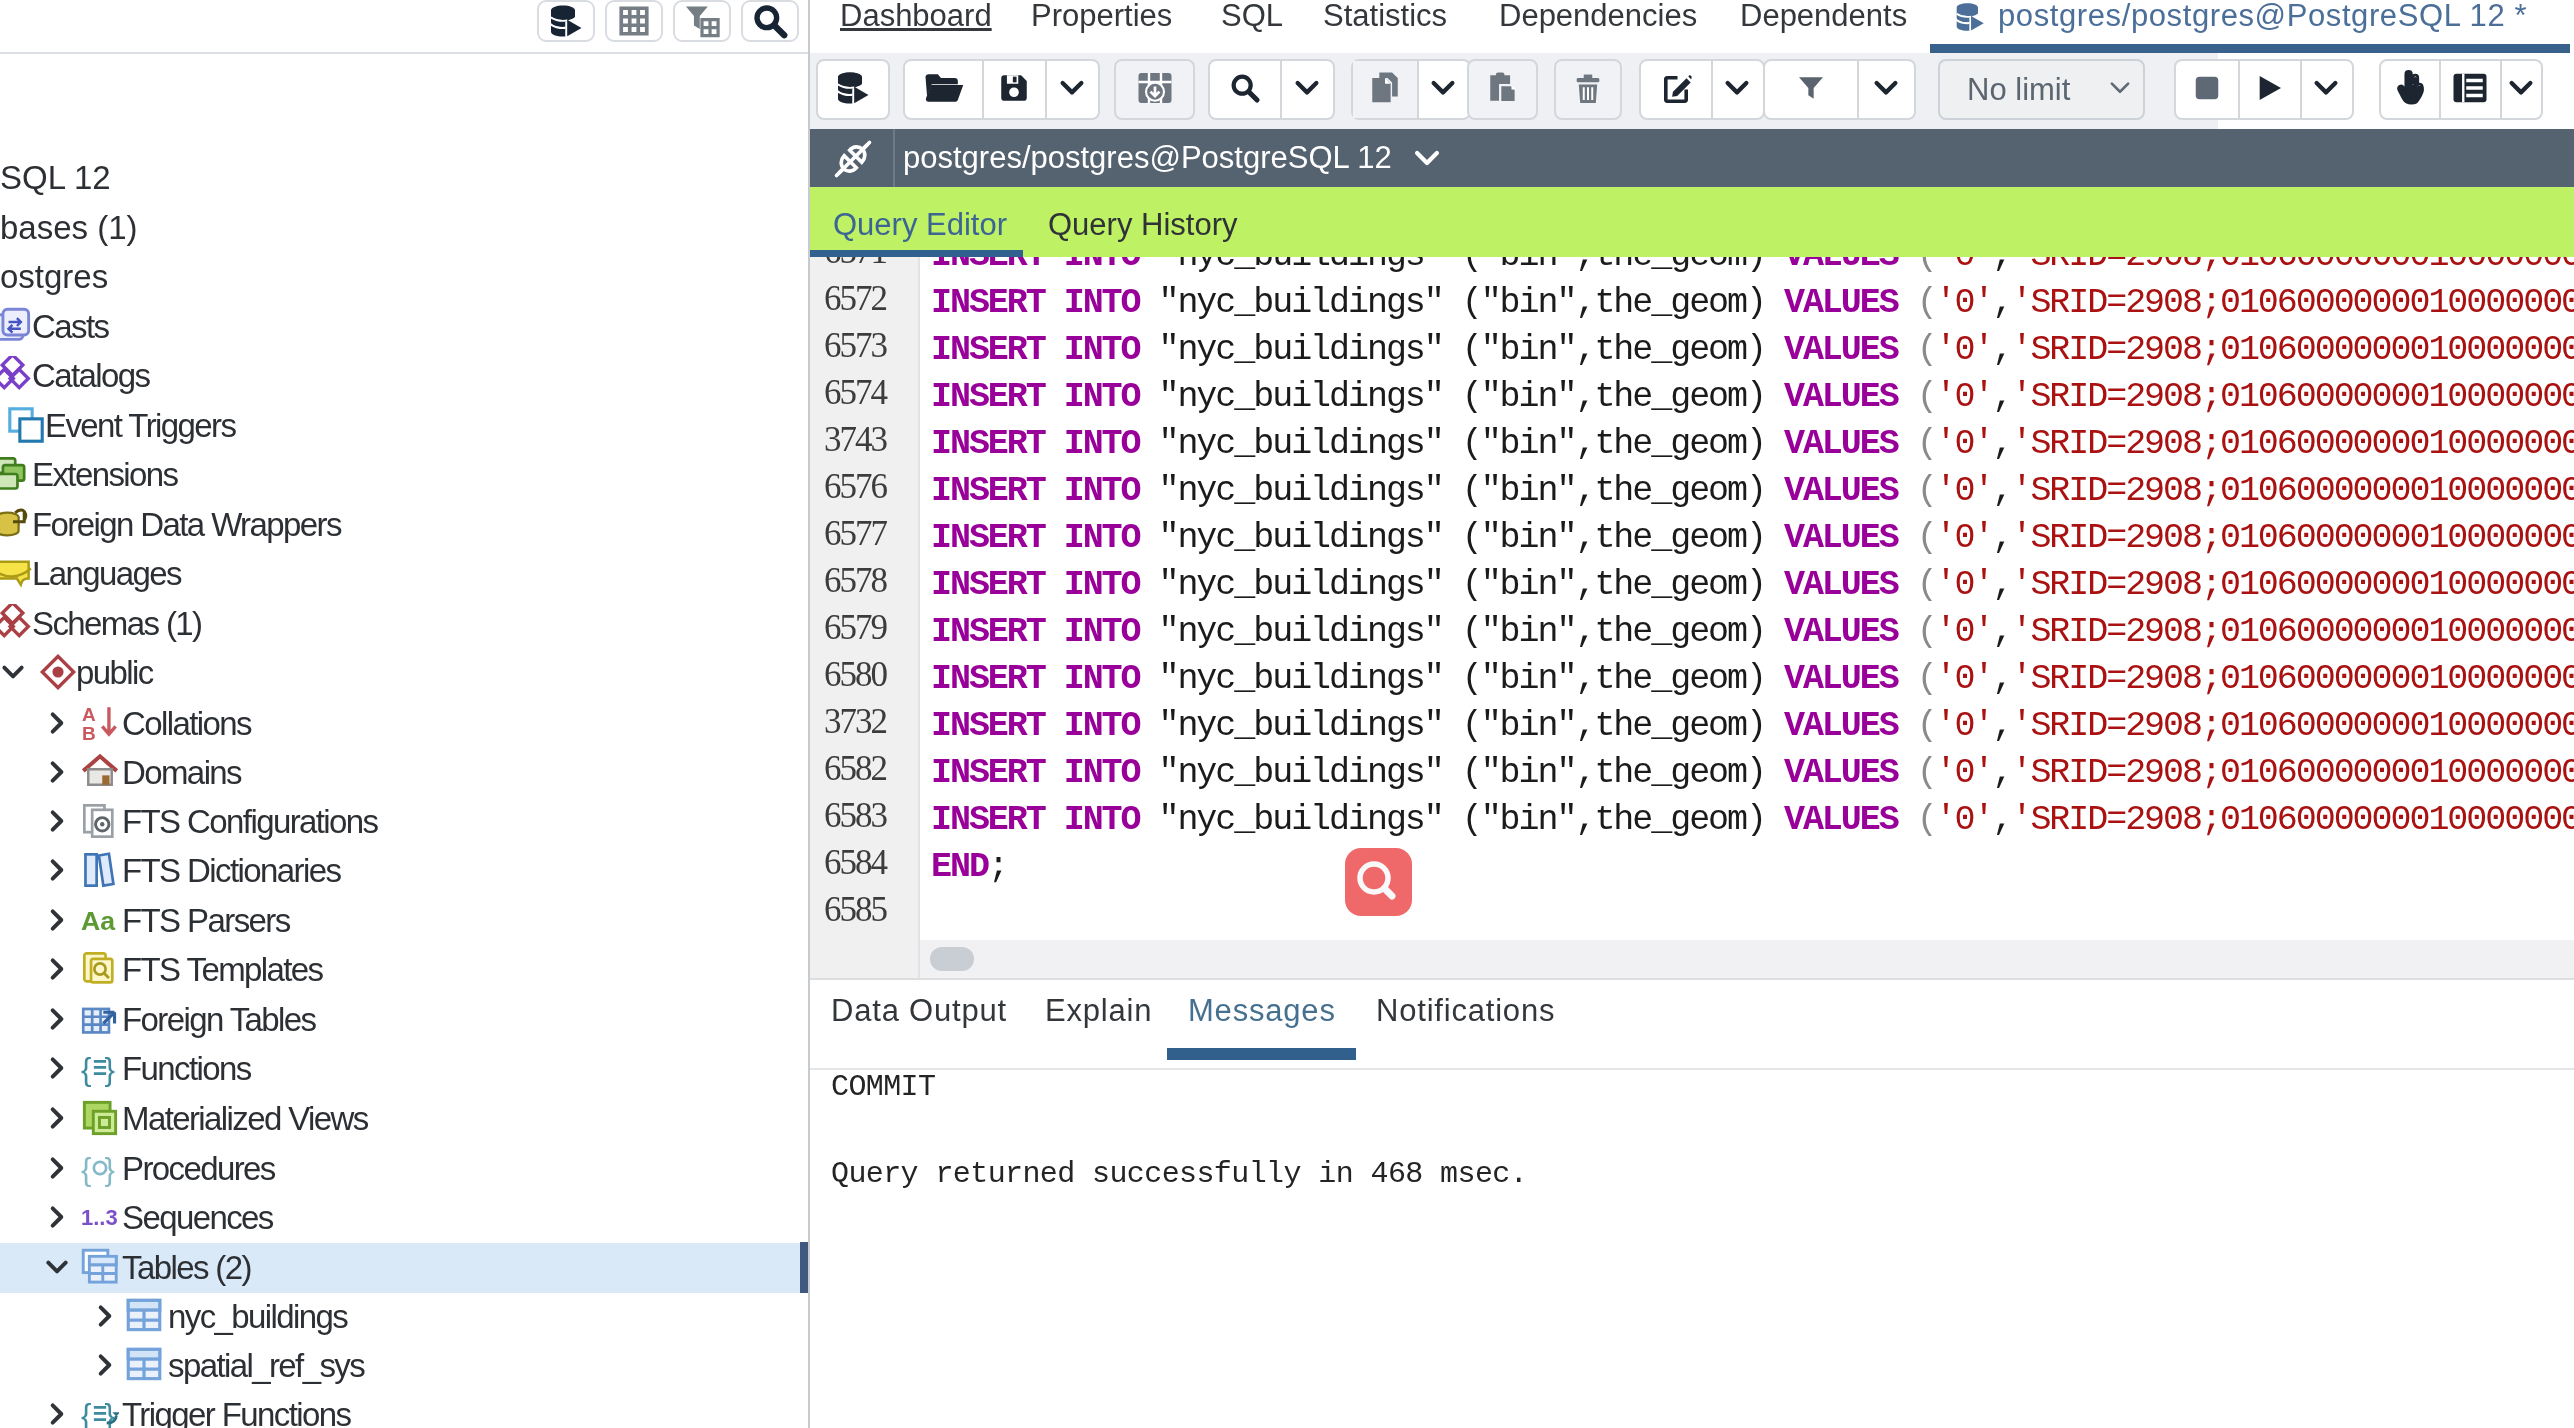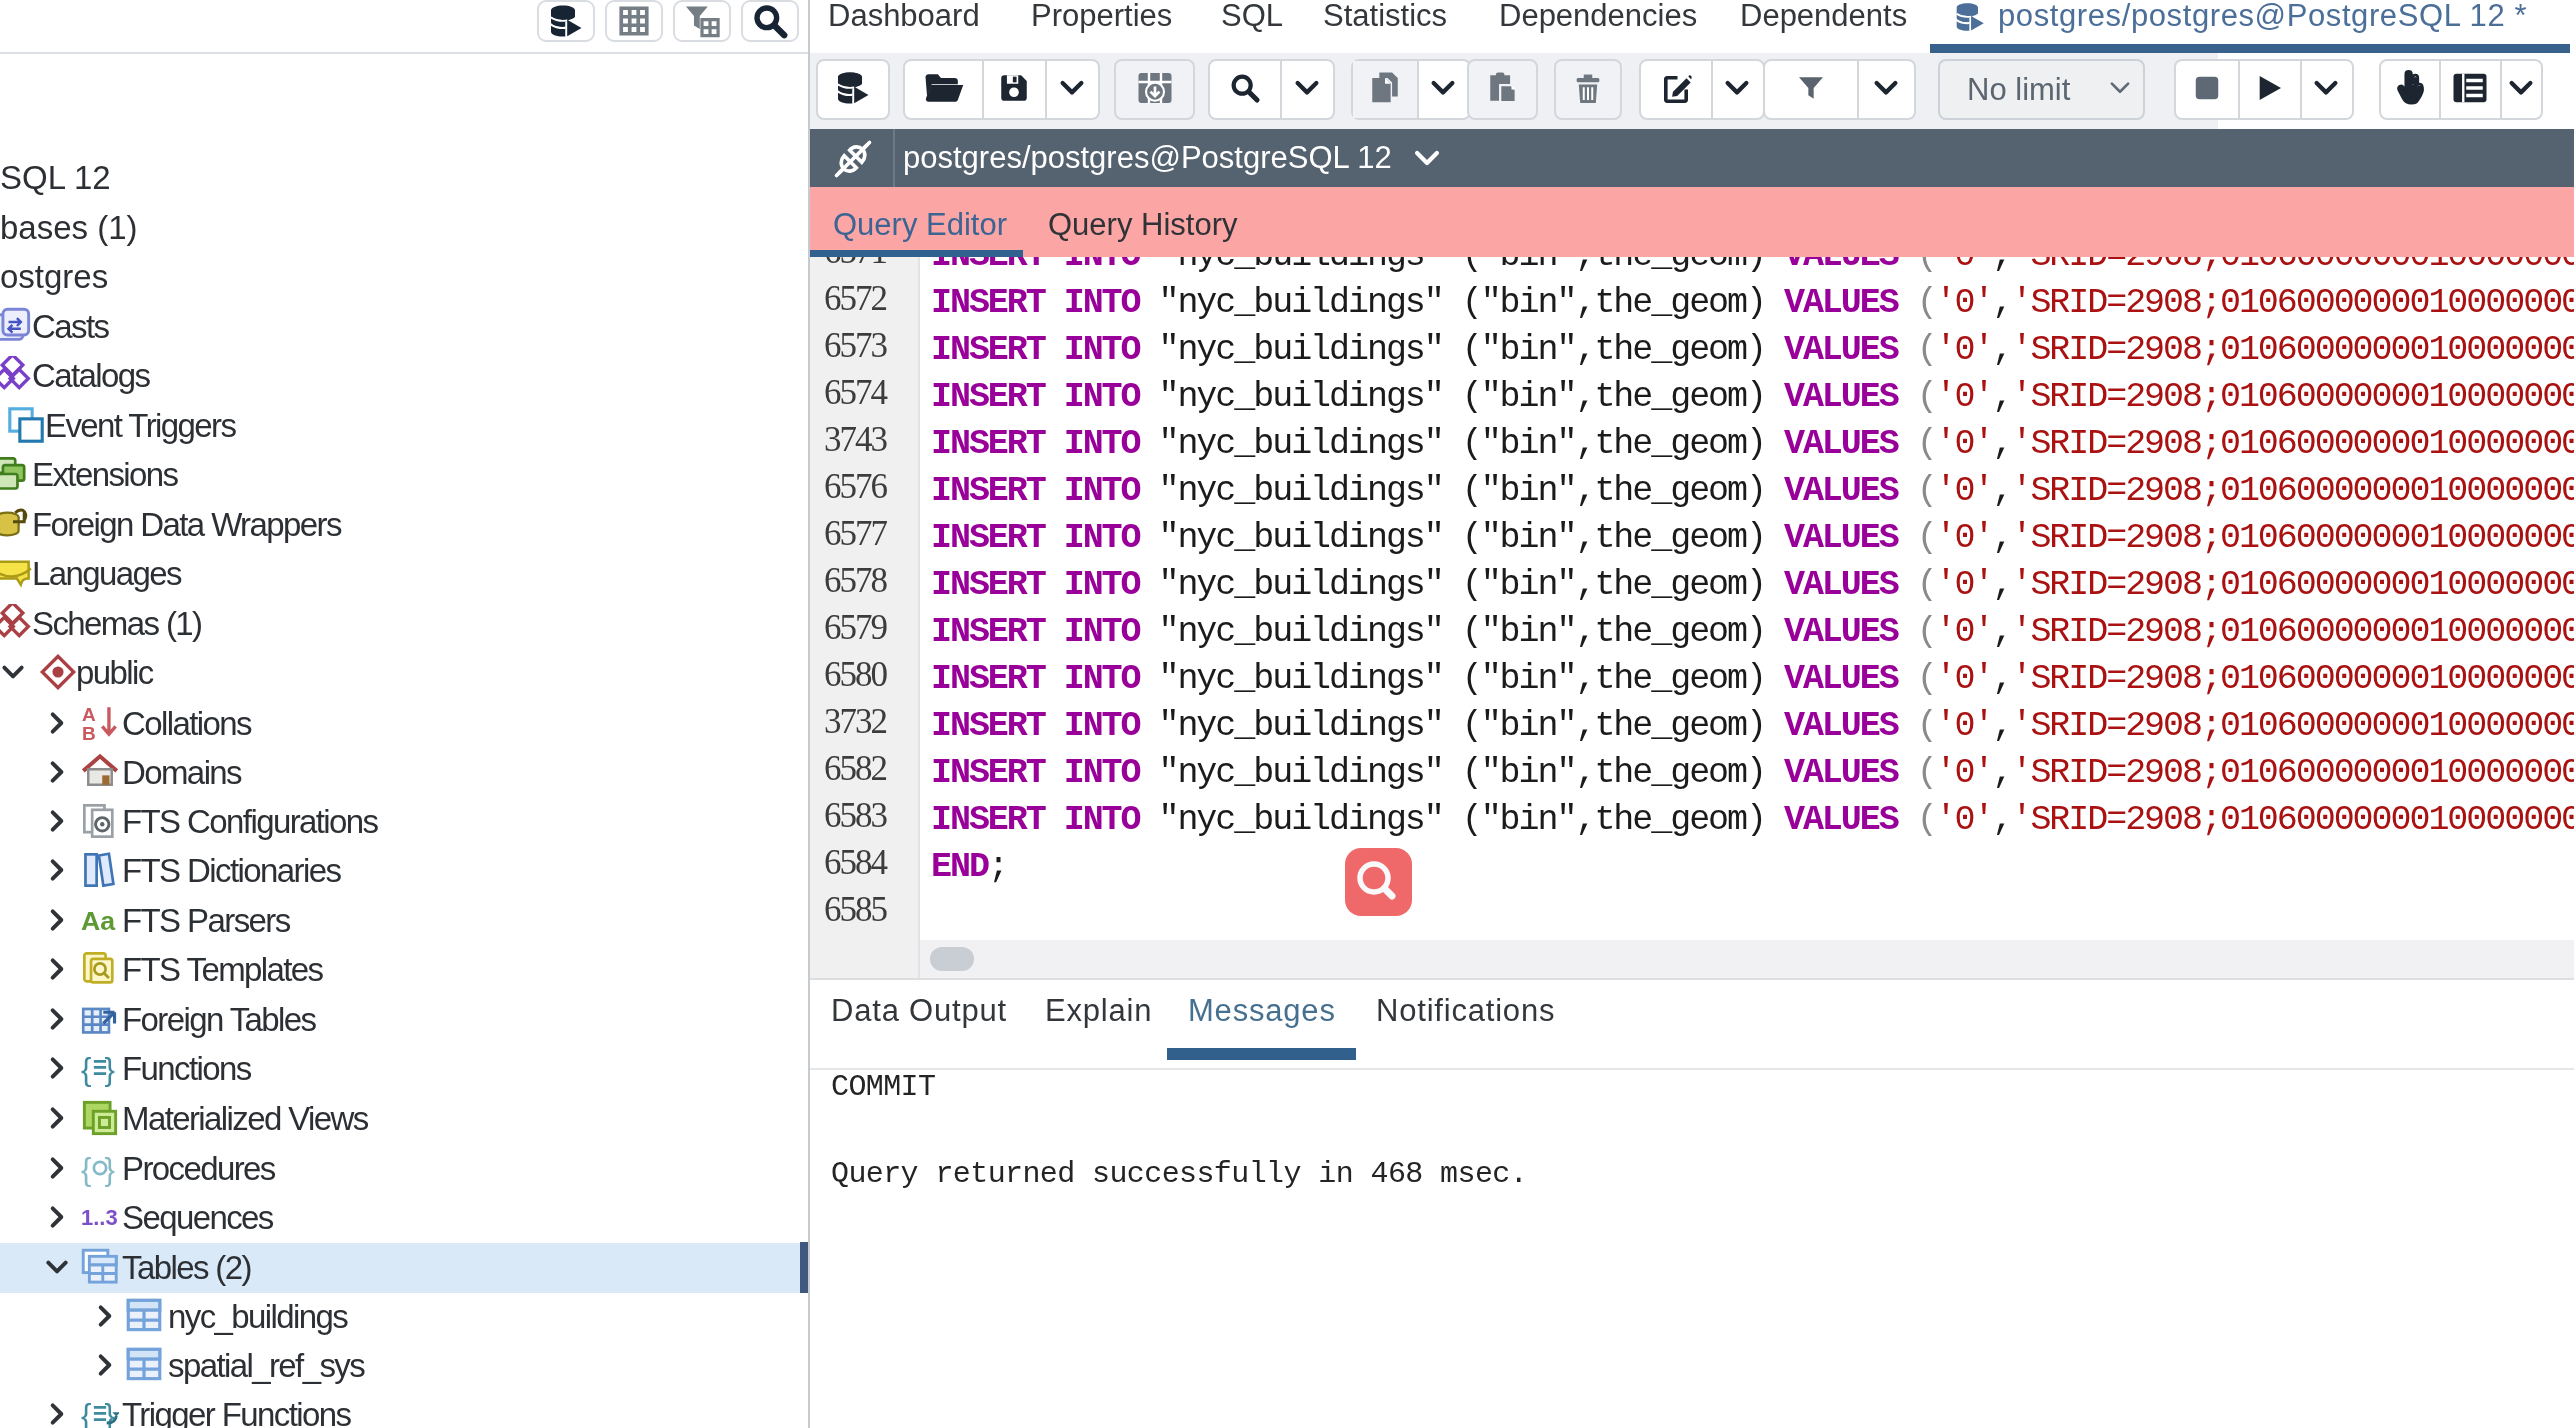--- a/index.html
+++ b/index.html
@@ -33,21 +33,21 @@
   .ticn { position:absolute; top:50%; transform:translate(-50%,-50%); }
   #nolimit { position:absolute; top:6px; left:1128px; width:207px; height:61px; background:#eef0f2; border:2px solid #cdd2d8; border-radius:8px; }
   #nolimit .nltxt { position:absolute; left:27px; top:50%; transform:translateY(-50%); font-size:31px; color:#5c6671; }
   
   #connbar { position:absolute; left:0; top:129px; width:1764px; height:58px; background:#55626f; }
   #connbar .sep { position:absolute; left:83px; top:0; width:2px; height:58px; background:#6e7a86; }
   #conntext { position:absolute; left:93px; top:50%; transform:translateY(-50%); color:#fff; font-size:31px; }
   #plug { position:absolute; left:20px; top:8px; }
   #connchev { position:absolute; left:600px; top:50%; transform:translateY(-50%); }
   
-  #qetabs { position:absolute; left:0; top:187px; width:1764px; height:70px; background:#fca5a5; }
+  #qetabs { position:absolute; left:0; top:187px; width:1764px; height:70px; background:#bef264; }
   .qet { position:absolute; top:0; height:63px; line-height:76px; font-size:31px; color:#2f3337; }
   #qeline { position:absolute; left:0; top:63px; width:213px; height:7px; background:#30618f; }
   
   #editor { position:absolute; left:0; top:257px; width:1764px; height:721px; background:#fff; overflow:hidden; }
   #gutter { position:absolute; left:0; top:0; width:110px; height:721px; background:#f0f0f0; border-right:2px solid #e3e3e3; }
   .lnum { position:absolute; width:76px; text-align:right; font-family:"Liberation Serif", serif; font-size:35px; letter-spacing:-2px; color:#3c3c3c; height:47px; line-height:47px; }
   .cline { position:absolute; left:121px; height:47px; line-height:47px; font-family:"Liberation Mono", monospace; font-size:35px; letter-spacing:-2.05px; color:#1b1b1b; white-space:pre; }
   .k { color:#990099; font-weight:bold; }
   .s { color:#aa1111; }
   .pg { color:#8a8a8a; }
@@ -390,21 +390,21 @@
     </div>
   <div class="sbtn" style="left:741px;">
       <svg width="38" height="38" viewBox="0 0 24 24">
         <circle cx="10" cy="10" r="6.2" fill="none" stroke="#172433" stroke-width="3.4"></circle>
         <path d="M14.8 14.8 L21 21" stroke="#172433" stroke-width="4" stroke-linecap="round"></path>
       </svg>
     </div>
 </div>
 <div id="vborder"></div>
 <div id="main">
-  <div class="mtab" style="left:18px;">Dashboard</div>
+  <div class="mtab" style="left:30px;text-decoration:underline;">Dashboard</div>
   <div class="mtab" style="left:221px;">Properties</div>
   <div class="mtab" style="left:411px;">SQL</div>
   <div class="mtab" style="left:513px;">Statistics</div>
   <div class="mtab" style="left:689px;">Dependencies</div>
   <div class="mtab" style="left:930px;">Dependents</div>
   <div class="mtab" id="acttab" style="left:1144px;"><svg width="32" height="32" viewBox="0 0 24 24">
         <path d="M2 4.8 C2 3 5.6 1.6 10 1.6 s8 1.4 8 3.2 v4.6 c-1.2.9-2 1.4-4 1.9 l-2.5 1.4 v3.2 c-.5.05-1 .1-1.5.1 -4.4 0-8-1.4-8-3.2z" fill="#4b6f99"></path>
         <path d="M2 14.6 v4.6 c0 1.8 3.6 3.2 8 3.2 .5 0 1 0 1.5-.1 v-5.8 c-.5.05-1 .1-1.5.1 -3 0-5.5-.6-8-2z" fill="#4b6f99"></path>
         <path d="M1.9 9.6 c2.6 1.7 5.1 2.3 8.1 2.3 1 0 2-.1 3-.25" fill="none" stroke="#fff" stroke-width="1.3"></path>
         <path d="M1.9 14.4 c2.6 1.7 5.1 2.3 8.1 2.3 .5 0 1 0 1.5-.06" fill="none" stroke="#fff" stroke-width="1.3"></path>

